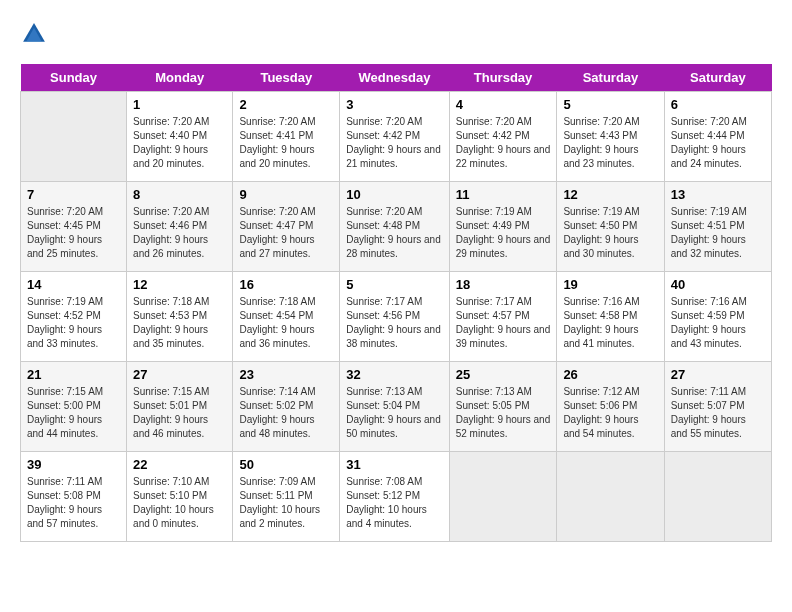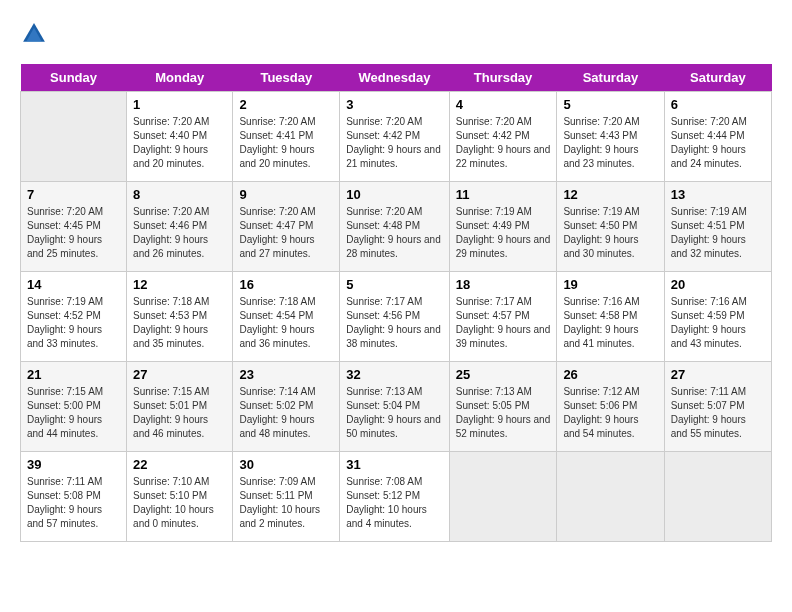--- a/index.html
+++ b/index.html
@@ -194,21 +194,21 @@
         </td>
         <td>
           <span class="day-number">18</span>
           <div class="day-info">Sunrise: 7:17 AM<br>Sunset: 4:57 PM<br>Daylight: 9 hours and 39 minutes.</div>
         </td>
         <td>
           <span class="day-number">19</span>
           <div class="day-info">Sunrise: 7:16 AM<br>Sunset: 4:58 PM<br>Daylight: 9 hours and 41 minutes.</div>
         </td>
         <td>
-          <span class="day-number">20</span>
+          <span class="day-number">40</span>
           <div class="day-info">Sunrise: 7:16 AM<br>Sunset: 4:59 PM<br>Daylight: 9 hours and 43 minutes.</div>
         </td>
       </tr>
       <tr>
         <td>
           <span class="day-number">21</span>
           <div class="day-info">Sunrise: 7:15 AM<br>Sunset: 5:00 PM<br>Daylight: 9 hours and 44 minutes.</div>
         </td>
         <td>
           <span class="day-number">27</span>
@@ -238,21 +238,21 @@
       <tr>
         <td>
           <span class="day-number">39</span>
           <div class="day-info">Sunrise: 7:11 AM<br>Sunset: 5:08 PM<br>Daylight: 9 hours and 57 minutes.</div>
         </td>
         <td>
           <span class="day-number">22</span>
           <div class="day-info">Sunrise: 7:10 AM<br>Sunset: 5:10 PM<br>Daylight: 10 hours and 0 minutes.</div>
         </td>
         <td>
-          <span class="day-number">30</span>
+          <span class="day-number">50</span>
           <div class="day-info">Sunrise: 7:09 AM<br>Sunset: 5:11 PM<br>Daylight: 10 hours and 2 minutes.</div>
         </td>
         <td>
           <span class="day-number">31</span>
           <div class="day-info">Sunrise: 7:08 AM<br>Sunset: 5:12 PM<br>Daylight: 10 hours and 4 minutes.</div>
         </td>
         <td class="empty-cell"></td>
         <td class="empty-cell"></td>
         <td class="empty-cell"></td>
       </tr>

